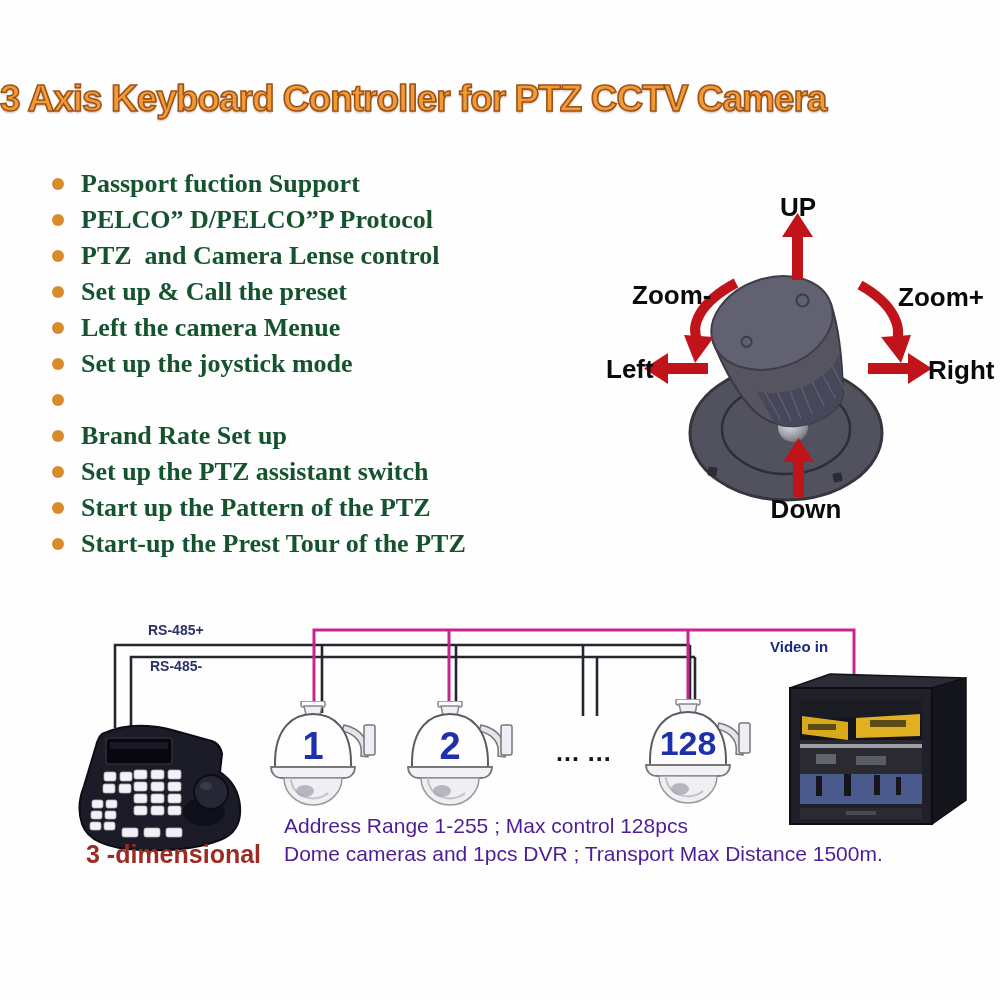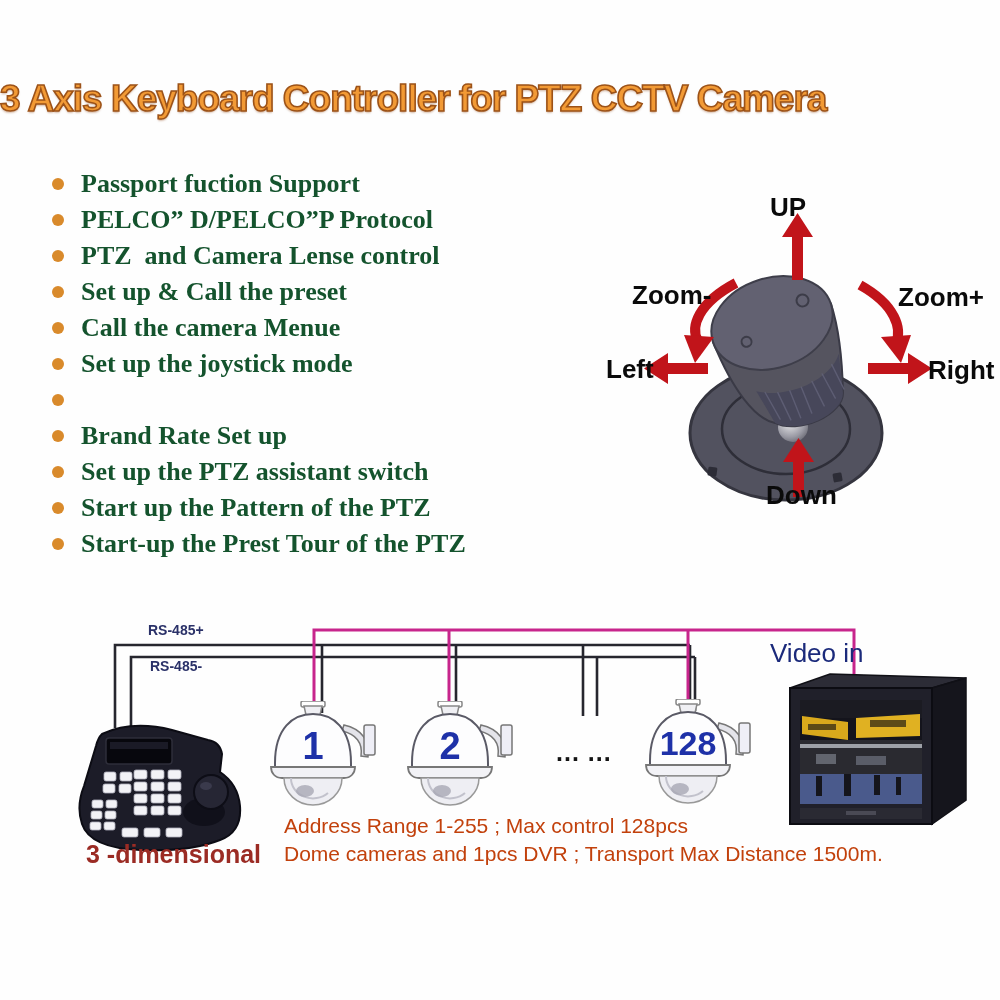--- a/index.html
+++ b/index.html
@@ -14,27 +14,27 @@
   
   .features{left:52px;top:166px;list-style:none;margin:0;padding:0;}
   .features li{display:flex;align-items:center;height:36px;
                font-family:"Liberation Serif",serif;font-weight:bold;
                font-size:26px;color:#14532d;}
   .bullet{width:12px;height:12px;border-radius:50%;background:#d98a2b;
           margin-right:17px;flex:0 0 auto;}
   .feature-text{white-space:pre;}
   
   .jlabel{font-size:26px;font-weight:bold;color:#0a0a0a;white-space:nowrap;}
-  .center{text-align:left;}
+  .center{text-align:center;}
   
   .buslabel{font-size:14px;font-weight:bold;color:#2a3168;white-space:nowrap;}
-  .videoin{font-size:26px;color:#1b2a7b;white-space:nowrap;}
+  .videoin{font-size:15px;color:#1b2a7b;white-space:nowrap;font-weight:bold;}
   .ctrl-label{font-size:25px;font-weight:bold;color:#9b2b24;white-space:nowrap;margin-left:8px;}
   .dots{font-size:25px;font-weight:bold;color:#141414;letter-spacing:1px;white-space:nowrap;}
-  .caption{font-size:21px;color:#c2410c;line-height:28px;white-space:nowrap;}
+  .caption{font-size:21px;color:#4c1d95;line-height:28px;white-space:nowrap;}
 </style>
 </head>
 <body>
 
 <div class="abs title">3 Axis Keyboard Controller for PTZ CCTV Camera</div>
 
 <ul class="abs features">
   <li>
       <span class="bullet"></span>
       <span class="feature-text">Passport fuction Support</span>
@@ -46,21 +46,21 @@
   <li>
       <span class="bullet"></span>
       <span class="feature-text">PTZ  and Camera Lense control</span>
     </li>
   <li>
       <span class="bullet"></span>
       <span class="feature-text">Set up &amp; Call the preset</span>
     </li>
   <li>
       <span class="bullet"></span>
-      <span class="feature-text">Call the camera Menue</span>
+      <span class="feature-text">Left the camera Menue</span>
     </li>
   <li>
       <span class="bullet"></span>
       <span class="feature-text">Set up the joystick mode</span>
     </li>
   <li>
       <span class="bullet"></span>
     </li>
   <li>
       <span class="bullet"></span>
@@ -140,21 +140,21 @@
     <path d="M270,100 C306,120 312,144 306,158" fill="none" stroke="#c1141a" stroke-width="10"></path>
     <polygon points="291,152 321,150 311,178" fill="#c1141a"></polygon>
   </g>
 </svg>
 
 <div class="abs jlabel center" style="left:770px;top:192px;width:56px">UP</div>
 <div class="abs jlabel" style="left:632px;top:280px">Zoom-</div>
 <div class="abs jlabel" style="left:898px;top:282px">Zoom+</div>
 <div class="abs jlabel" style="left:606px;top:354px">Left</div>
 <div class="abs jlabel" style="left:928px;top:355px">Right</div>
-<div class="abs jlabel center" style="left:766px;top:480px;width:80px">Down</div>
+<div class="abs jlabel center" style="left:766px;top:494px;width:80px">Down</div>
 
 <svg class="abs" style="left:0;top:600px" width="1000" height="300" viewBox="0 0 1000 300">
   <g stroke="#26262e" stroke-width="2.6" fill="none">
     <path d="M115,128 L115,45 L690,45"></path>
     <path d="M131,128 L131,57 L695,57"></path>
     <path d="M322,45 L322,113"></path>
     <path d="M456,45 L456,113"></path>
     <path d="M583,45 L583,116"></path>
     <path d="M597,57 L597,116"></path>
     <path d="M690,45 L690,111"></path>

